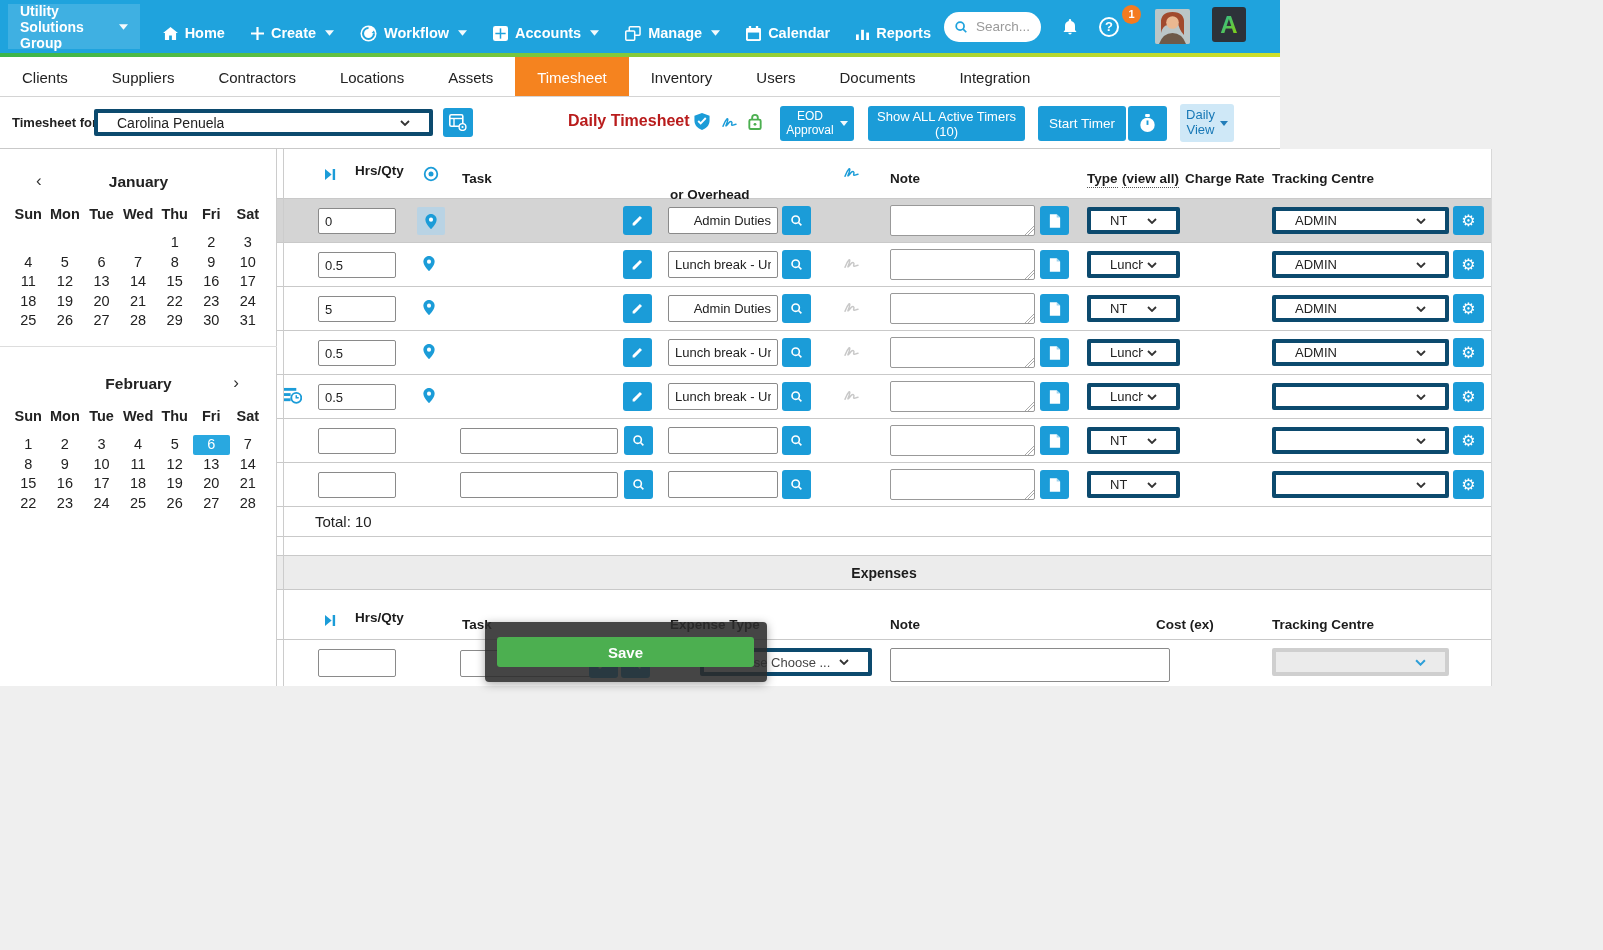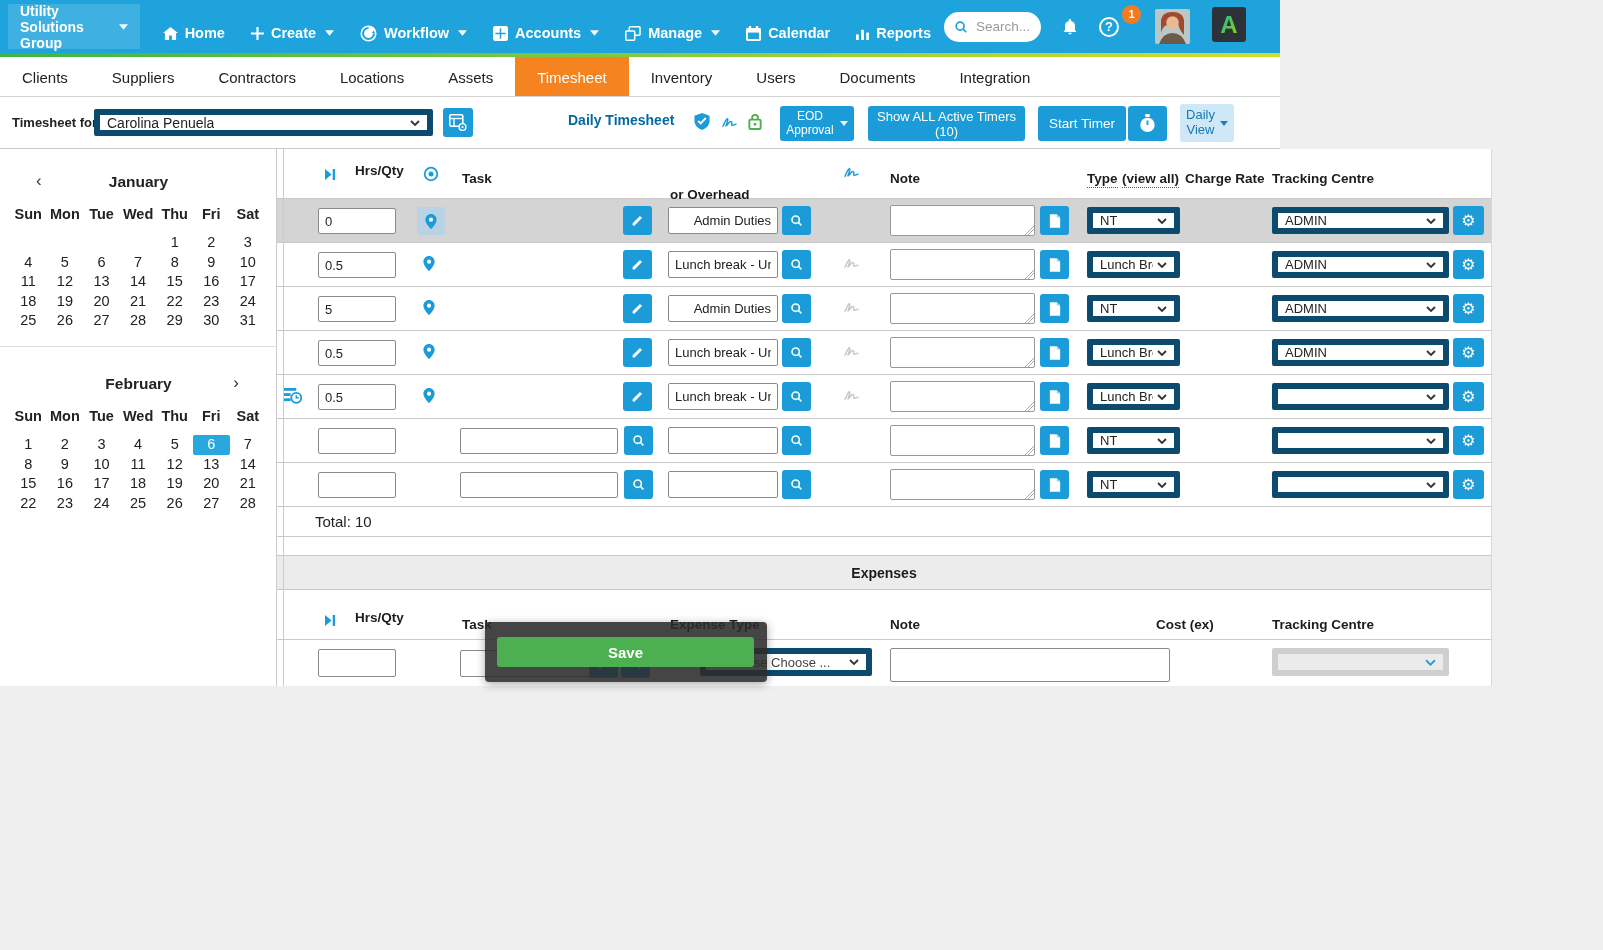--- a/index.html
+++ b/index.html
@@ -29,27 +29,27 @@
 
   
   .tabsrow{position:absolute;left:0;top:57px;width:1280px;height:40px;background:#fff;border-bottom:1px solid #d4d4d4;display:flex;}
   .tab{padding:1px 22px;line-height:40px;font-size:15px;color:#222;cursor:pointer;}
   .tab.active{background:#f5831f;color:#fff;}
 
   
   .toolbar{position:absolute;left:0;top:97px;width:1280px;height:52px;background:#fff;border-bottom:1px solid #c9c9c9;}
   .toolbar>*{position:absolute;}
   .tf-label{left:12px;top:18px;font-size:13px;font-weight:bold;color:#222;}
-  .fselect{display:flex;align-items:center;justify-content:space-between;background:#fff;border:6px solid #0c4a6e;border-radius:2px;padding:0 7px;font-size:13.5px;color:#222;cursor:pointer;}
+  .fselect{display:flex;align-items:center;justify-content:space-between;background:#fff;border:4px solid #0c4a6e;border-radius:2px;padding:0 19px;font-size:13.5px;color:#222;cursor:pointer;}
   .fsel-val{white-space:nowrap;overflow:hidden;}
   .fsel-caret{display:flex;align-items:center;color:#333;margin-left:4px;flex:none;}
   .person{left:94px;top:12px;width:339px;height:27px;font-size:14px;}
   .btn-blue{background:#1b9cd8;color:#fff;border:none;border-radius:3px;display:flex;align-items:center;justify-content:center;cursor:pointer;}
   .tablegear-btn{left:443px;top:11px;width:30px;height:29px;}
-  .page-title{left:568px;top:15px;font-size:14px;font-weight:bold;color:#0369a1;}
+  .page-title{left:568px;top:15px;font-size:16px;font-weight:bold;color:#b91c1c;}
   .t-shield{left:694px;top:16px;display:flex;}
   .t-sig{left:721px;top:19px;color:#1b9cd8;display:flex;}
   .t-lock{left:748px;top:16px;color:#4caf50;display:flex;}
   .eod-btn{left:780px;top:9px;width:74px;height:35px;font-size:12px;gap:4px;}
   .eod-btn .two-line{width:52px;text-align:center;line-height:1.15;}
   .timers-btn{left:868px;top:9px;width:157px;height:35px;font-size:13px;}
   .start-btn{left:1038px;top:9px;width:88px;height:35px;font-size:13.5px;}
   .stopwatch-btn{left:1128px;top:9px;width:39px;height:35px;}
   .dview-btn{left:1180px;top:7px;width:54px;height:38px;background:#cfe8f7;color:#1878b6;border:none;border-radius:3px;display:flex;align-items:center;justify-content:center;gap:3px;font-size:13px;cursor:pointer;}
   .dview-btn .two-line{line-height:1.15;text-align:center;}

